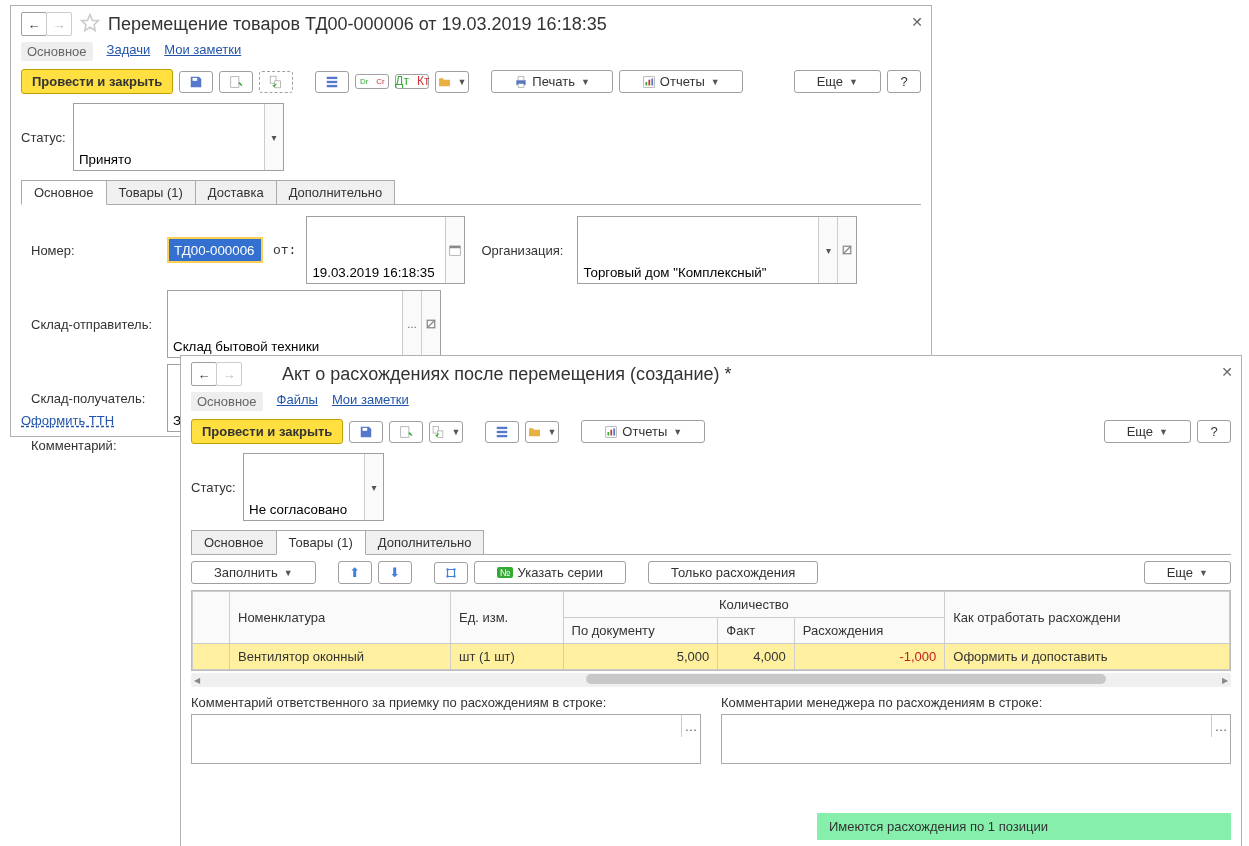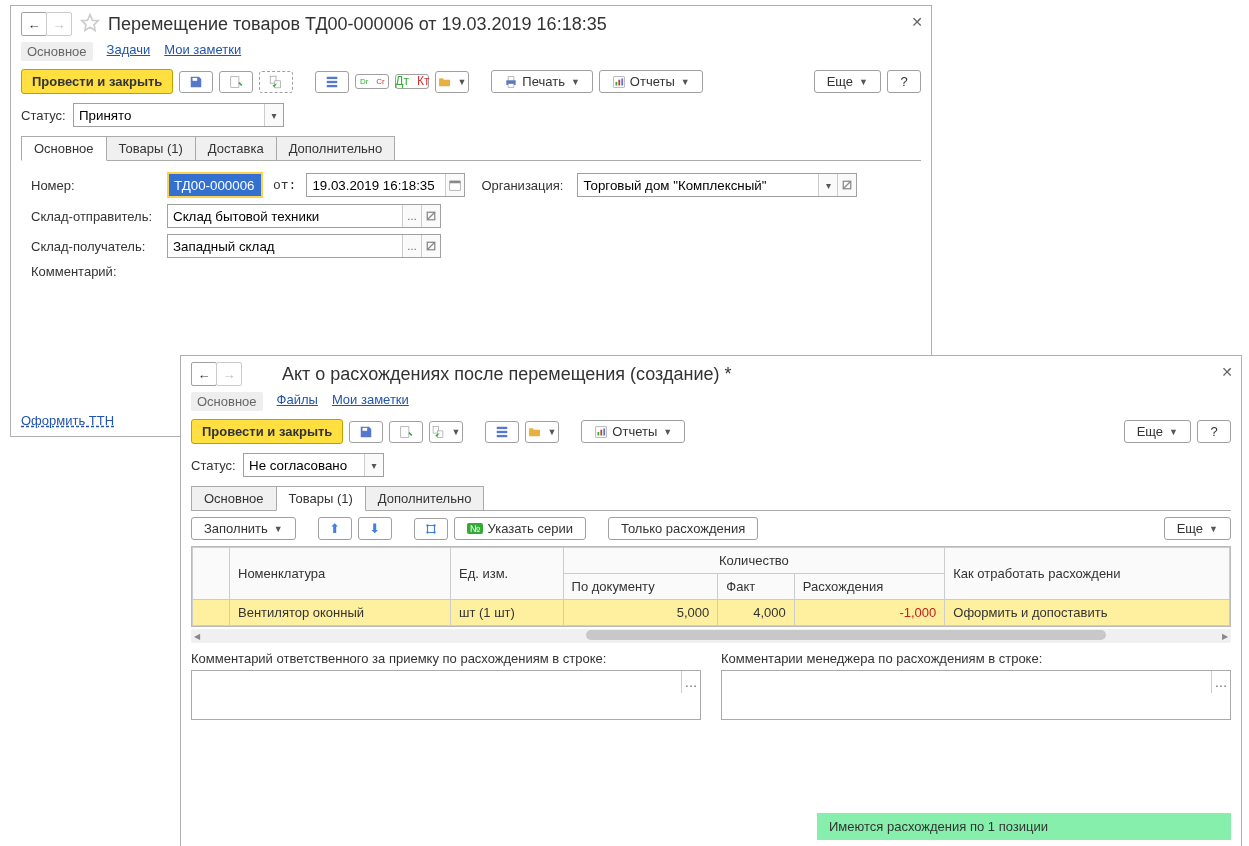--- a/index.html
+++ b/index.html
@@ -58,21 +58,21 @@
     background: #ffe040;
     border: 1px solid #c0a000;
     font-weight: bold;
     padding: 4px 10px;
     border-radius: 3px;
     cursor: pointer;
   }
   .btn {
     border: 1px solid #a0a0a0;
     background: #fff;
-    padding: 3px 12px;
+    padding: 3px 22px;
     border-radius: 3px;
     display: inline-flex;
     align-items: center;
     gap: 4px;
     cursor: pointer;
   }
   .btn.small { width: 28px; justify-content: center; padding: 3px 2px; }
   .btn.dashed { border-style: dashed; }
   .dropdown-arrow { font-size: 9px; color: #555; margin-left: 2px; }
   .tb-right { margin-left: auto; display: flex; gap: 6px; }
@@ -89,21 +89,21 @@
     border: 1px solid #a0a0a0;
     padding: 3px 5px;
     background: #fff;
     height: 16px;
   }
   .input.highlight { border: 2px solid #fdd050; }
   .combo {
     display: inline-flex;
     border: 1px solid #a0a0a0;
   }
-  .combo input { border: none; padding: 3px 5px; height: 16px; outline: none; }
+  .combo input { border: none; padding: 3px 5px; height: 16px; outline: none; margin-top: 44px; }
   .combo .cbtn {
     border-left: 1px solid #ccc;
     width: 18px;
     display: flex;
     align-items: center;
     justify-content: center;
     background: #fafafa;
     cursor: pointer;
     font-size: 10px;
     color: #555;

